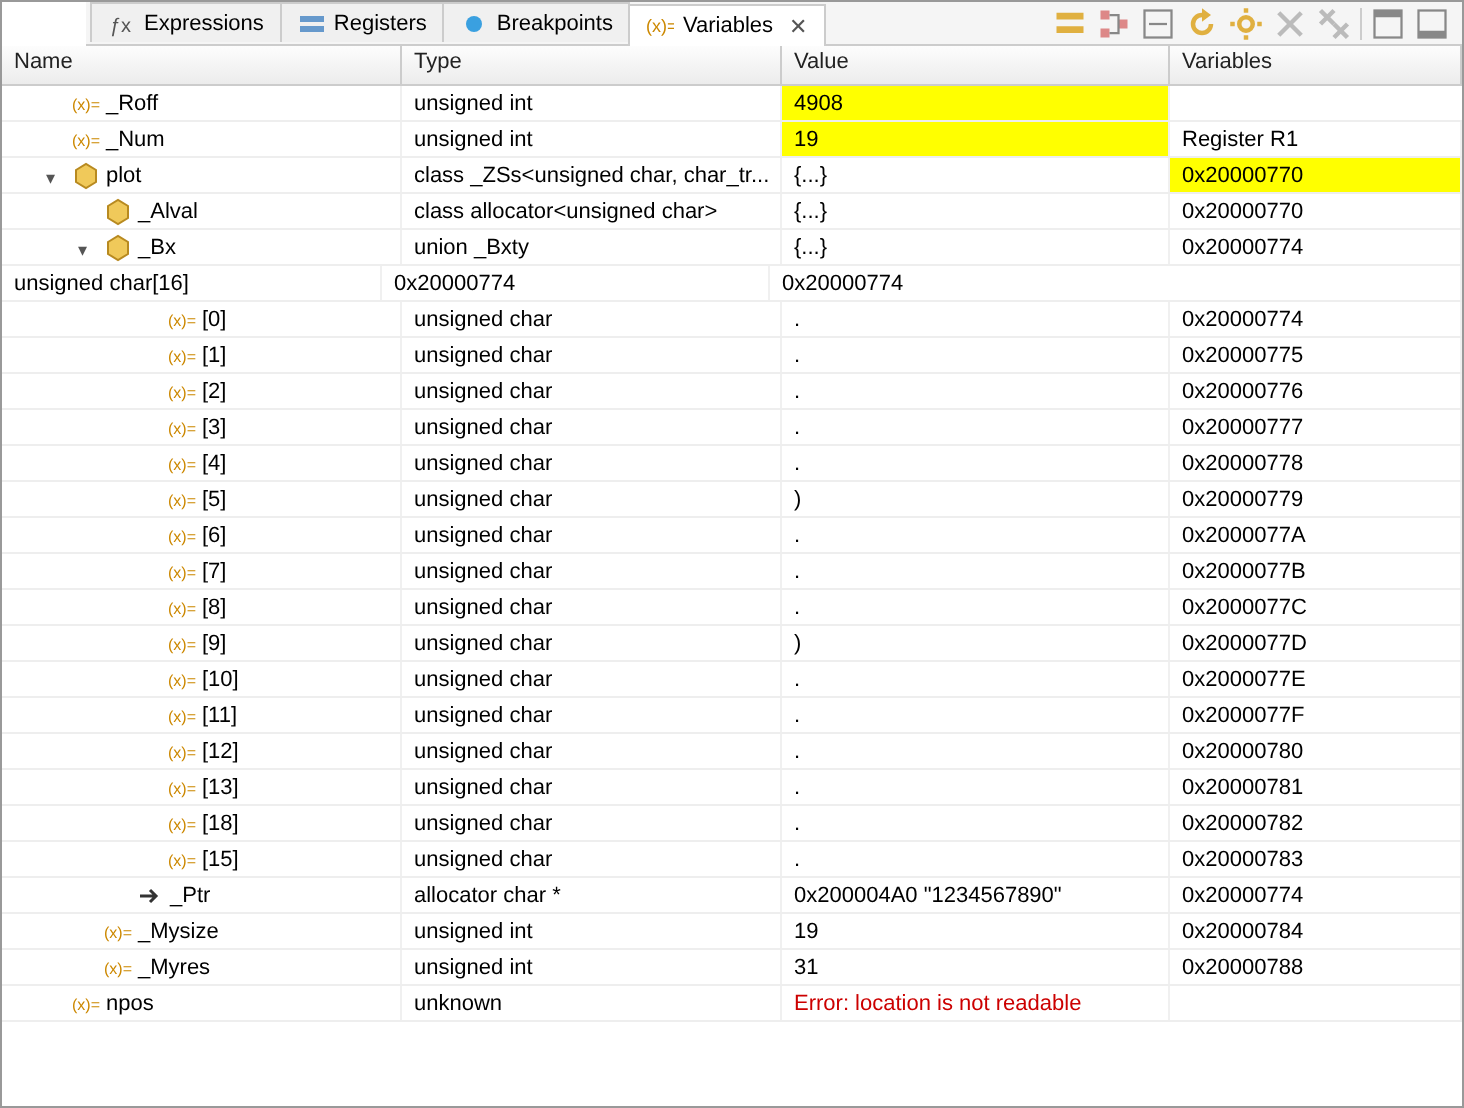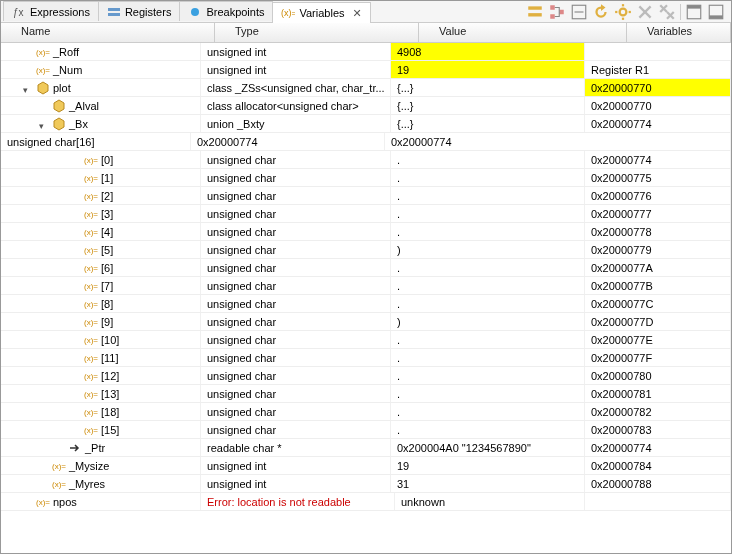--- a/index.html
+++ b/index.html
@@ -21,20 +21,21 @@
     display: flex;
     flex-direction: column;
   }
   .tabbar {
     display: flex;
     align-items: center;
     height: 22px;
     border-bottom: 1px solid #ccc;
     background: #f5f5f5;
     padding-left: 2px;
+    margin-left: 42px;
   }
   .tab {
     display: flex;
     align-items: center;
     gap: 4px;
     padding: 2px 8px;
     border: 1px solid #ccc;
     border-bottom: none;
     background: #f0f0f0;
     margin-right: -1px;
@@ -67,21 +68,20 @@
   .headers {
     display: flex;
     height: 20px;
     background: linear-gradient(#fdfdfd,#ececec);
     border-bottom: 1px solid #ccc;
   }
   .headers .col {
     padding: 2px 6px;
     border-right: 1px solid #ccc;
     color: #222;
-    margin-left: 14px;
   }
   .col-name { width: 200px; }
   .col-type { width: 190px; }
   .col-value { width: 194px; }
   .col-loc  { flex: 1; }
   .grid {
     flex: 1;
     overflow: auto;
   }
   .row {
@@ -582,21 +582,21 @@
           <div class="name-inner" style="padding-left: 48px;">
             <span class="twisty none"></span>
             <span class="var-icon">
               <svg viewBox="0 0 14 14">
                 <path d="M2 7 L10 7 M7 4 L10 7 L7 10" stroke="#333" fill="none" stroke-width="1.5"></path>
               </svg>
             </span>
             <span>_Ptr</span>
           </div>
         </div>
-        <div class="cell type-cell">readable char *</div>
+        <div class="cell type-cell">allocator char *</div>
         <div class="cell value-cell">0x200004A0 "1234567890"</div>
         <div class="cell loc-cell">0x20000774</div>
       </div>
       <div class="row">
         <div class="cell name-cell">
           <div class="name-inner" style="padding-left: 32px;">
             <span class="twisty none"></span>
             <span class="var-icon">
               <svg viewBox="0 0 14 14">
                 <text x="0" y="10" font-size="8" fill="#c80">(x)=</text>
@@ -630,19 +630,19 @@
           <div class="name-inner" style="padding-left: 16px;">
             <span class="twisty none"></span>
             <span class="var-icon">
               <svg viewBox="0 0 14 14">
                 <text x="0" y="10" font-size="8" fill="#c80">(x)=</text>
               </svg>
             </span>
             <span>npos</span>
           </div>
         </div>
+        <div class="cell type-cell">unknown</div>
         <div class="cell value-cell err-red">Error: location is not readable</div>
-        <div class="cell type-cell">unknown</div>
         <div class="cell loc-cell"></div>
       </div>
     </div>
 
 </div>
 
 </body></html>

